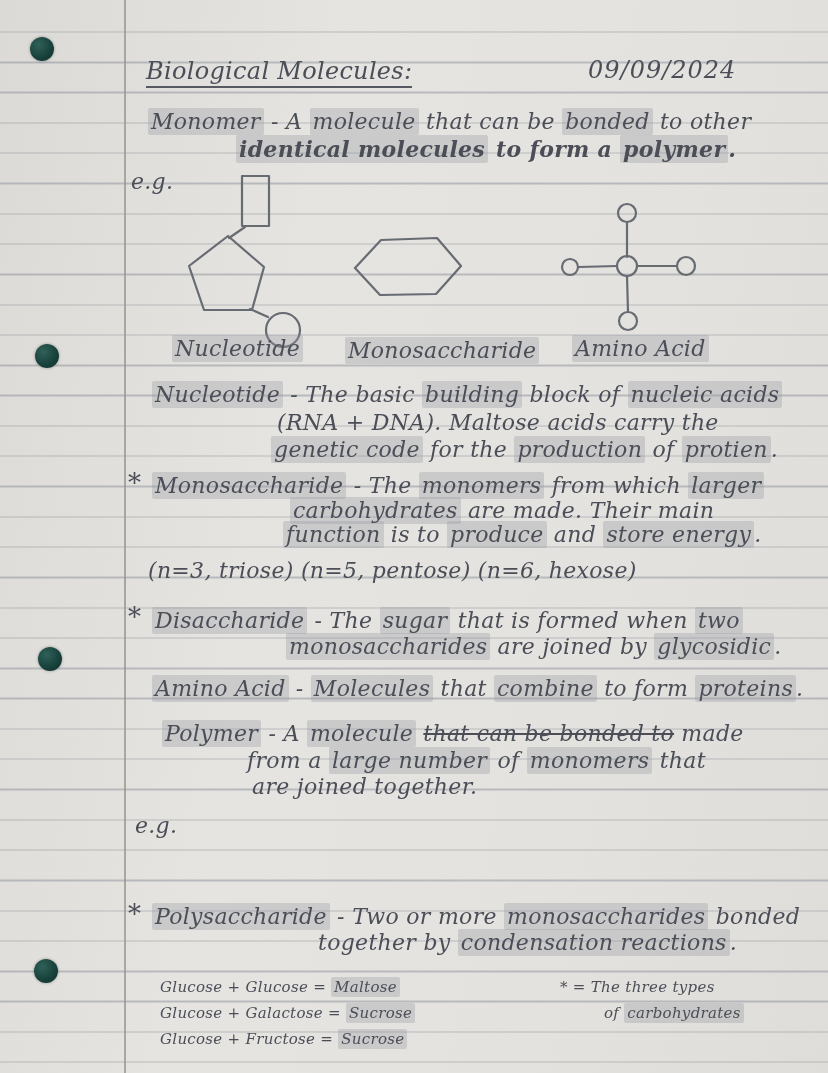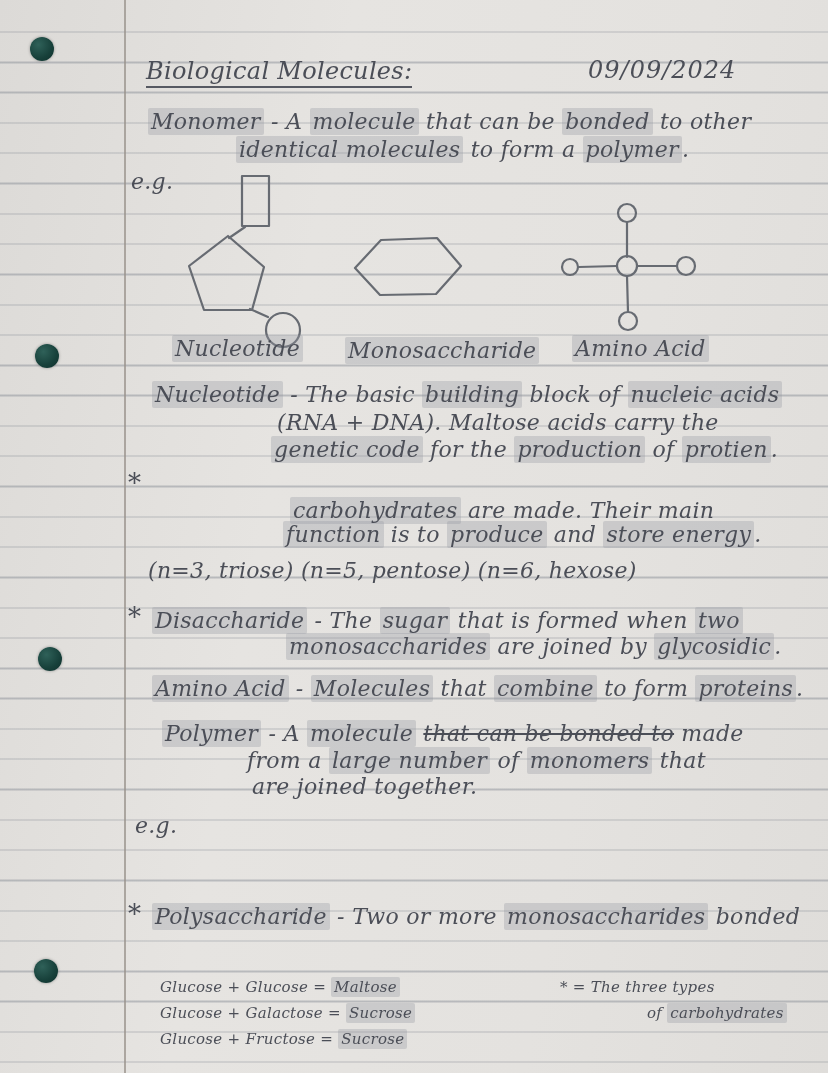--- a/index.html
+++ b/index.html
@@ -49,21 +49,21 @@
   <div class="hole" style="left:30px;top:37px;"></div>
   <div class="hole" style="left:35px;top:344px;"></div>
   <div class="hole" style="left:38px;top:647px;"></div>
   <div class="hole" style="left:34px;top:959px;"></div>
 
   <div class="note date" style="left:588px;top:10px;">09/09/2024</div>
 
   <div class="note title" style="left:146px;top:58px;"><span>Biological Molecules:</span></div>
 
   <div class="note" style="left:148px;top:108px;"><span class="hl">Monomer</span><span> - A </span><span class="hl">molecule</span><span> that can be </span><span class="hl">bonded</span><span> to other</span></div>
-  <div class="note" style="left:236px;top:136px;"><span class="hl">identical molecules</span><span> to form a </span><span class="hl">polymer</span><span>.</span></div>
+  <div class="note" style="left:236px;top:136px;font-weight:bold;"><span class="hl">identical molecules</span><span> to form a </span><span class="hl">polymer</span><span>.</span></div>
 
   <div class="note" style="left:131px;top:168px;">e.g.</div>
 
   <svg class="diagrams" width="828" height="400" viewBox="0 0 828 400">
     <g>
       <rect x="242" y="176" width="27" height="50"></rect>
       <line x1="245" y1="227" x2="229" y2="238"></line>
       <polygon points="228,236 189,266 204,310 252,310 264,267"></polygon>
       <line x1="250" y1="309" x2="268" y2="317"></line>
       <circle cx="283" cy="330" r="17"></circle>
@@ -86,40 +86,42 @@
 
   <div class="note" style="left:172px;top:335px;"><span class="hl">Nucleotide</span></div>
   <div class="note" style="left:345px;top:337px;"><span class="hl">Monosaccharide</span></div>
   <div class="note" style="left:572px;top:335px;"><span class="hl">Amino Acid</span></div>
 
   <div class="note" style="left:152px;top:381px;"><span class="hl">Nucleotide</span><span> - The basic </span><span class="hl">building</span><span> block of </span><span class="hl">nucleic acids</span></div>
   <div class="note" style="left:277px;top:409px;"><span>(RNA + DNA). Maltose acids carry the</span></div>
   <div class="note" style="left:271px;top:436px;"><span class="hl">genetic code</span><span> for the </span><span class="hl">production</span><span> of </span><span class="hl">protien</span><span>.</span></div>
 
   <div class="note star" style="left:128px;top:470px;">*</div>
+  <div class="note" style="left:152px;top:472px;"><span class="hl">Monosaccharide</span><span> - The </span><span class="hl">monomers</span><span> from which </span><span class="hl">larger</span></div>
   <div class="note" style="left:283px;top:521px;"><span class="hl">function</span><span> is to </span><span class="hl">produce</span><span> and </span><span class="hl">store energy</span><span>.</span></div>
   <div class="note" style="left:290px;top:497px;"><span class="hl">carbohydrates</span><span> are made. Their main</span></div>
 
   <div class="note" style="left:148px;top:557px;"><span>(n=3, triose)  (n=5, pentose)  (n=6, hexose)</span></div>
 
   <div class="note star" style="left:128px;top:604px;">*</div>
   <div class="note" style="left:152px;top:607px;"><span class="hl">Disaccharide</span><span> - The </span><span class="hl">sugar</span><span> that is formed when </span><span class="hl">two</span></div>
   <div class="note" style="left:286px;top:633px;"><span class="hl">monosaccharides</span><span> are joined by </span><span class="hl">glycosidic</span><span>.</span></div>
 
   <div class="note" style="left:152px;top:675px;"><span class="hl">Amino Acid</span><span> - </span><span class="hl">Molecules</span><span> that </span><span class="hl">combine</span><span> to form </span><span class="hl">proteins</span><span>.</span></div>
 
   <div class="note" style="left:162px;top:720px;"><span class="hl">Polymer</span><span> - A </span><span class="hl">molecule</span><span> </span><span class="strike">that can be bonded to</span><span> made</span></div>
   <div class="note" style="left:247px;top:747px;"><span>from a </span><span class="hl">large number</span><span> of </span><span class="hl">monomers</span><span> that</span></div>
   <div class="note" style="left:252px;top:773px;"><span>are joined together.</span></div>
 
   <div class="note" style="left:135px;top:812px;">e.g.</div>
 
 
   <div class="note star" style="left:128px;top:901px;">*</div>
   <div class="note" style="left:152px;top:903px;"><span class="hl">Polysaccharide</span><span> - Two or more </span><span class="hl">monosaccharides</span><span> bonded</span></div>
+  <div class="note" style="left:318px;top:929px;"><span>together by </span><span class="hl">condensation reactions</span><span>.</span></div>
 
   <div class="note small" style="left:160px;top:974px;"><span>Glucose + Glucose = </span><span class="hl">Maltose</span></div>
   <div class="note small" style="left:160px;top:1000px;"><span>Glucose + Galactose = </span><span class="hl">Sucrose</span></div>
   <div class="note small" style="left:160px;top:1026px;"><span>Glucose + Fructose = </span><span class="hl">Sucrose</span></div>
 
   <div class="note small" style="left:560px;top:974px;"><span>* = The three types</span></div>
-  <div class="note small" style="left:604px;top:1000px;margin-left:43px;"><span>of </span><span class="hl">carbohydrates</span></div>
+  <div class="note small" style="left:604px;top:1000px;"><span>of </span><span class="hl">carbohydrates</span></div>
 </div>
 
 </body></html>

